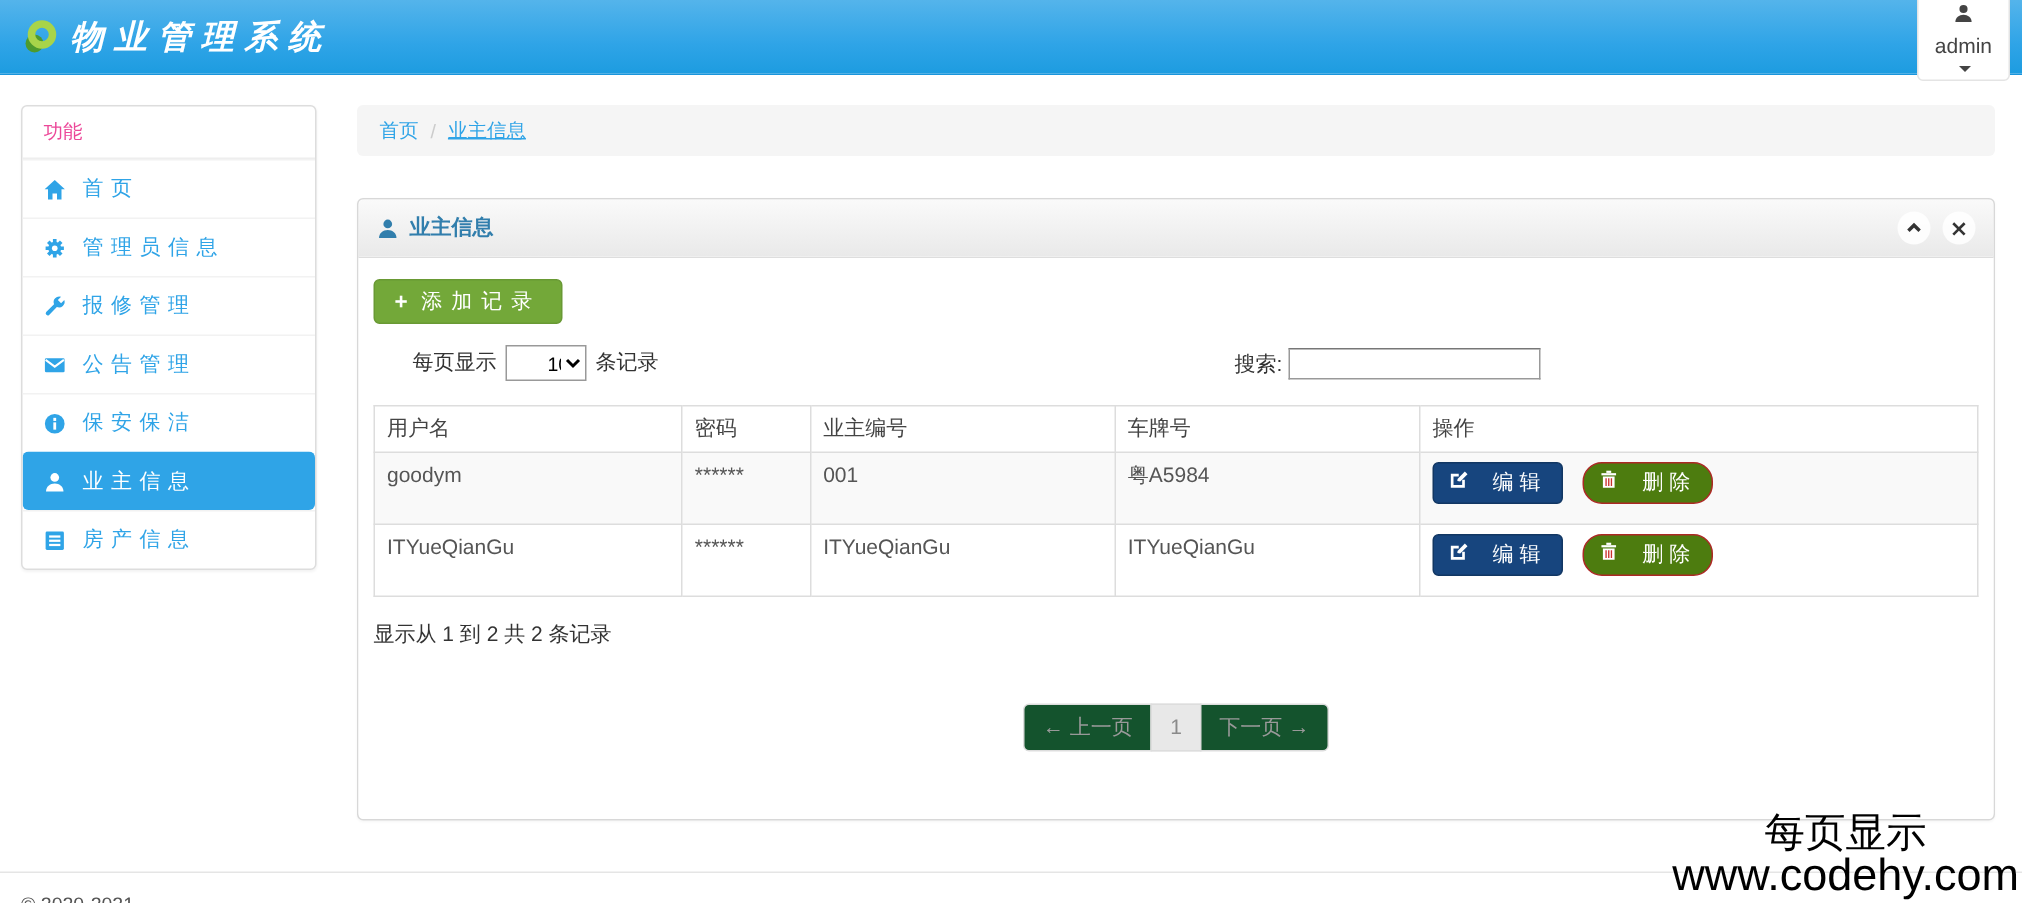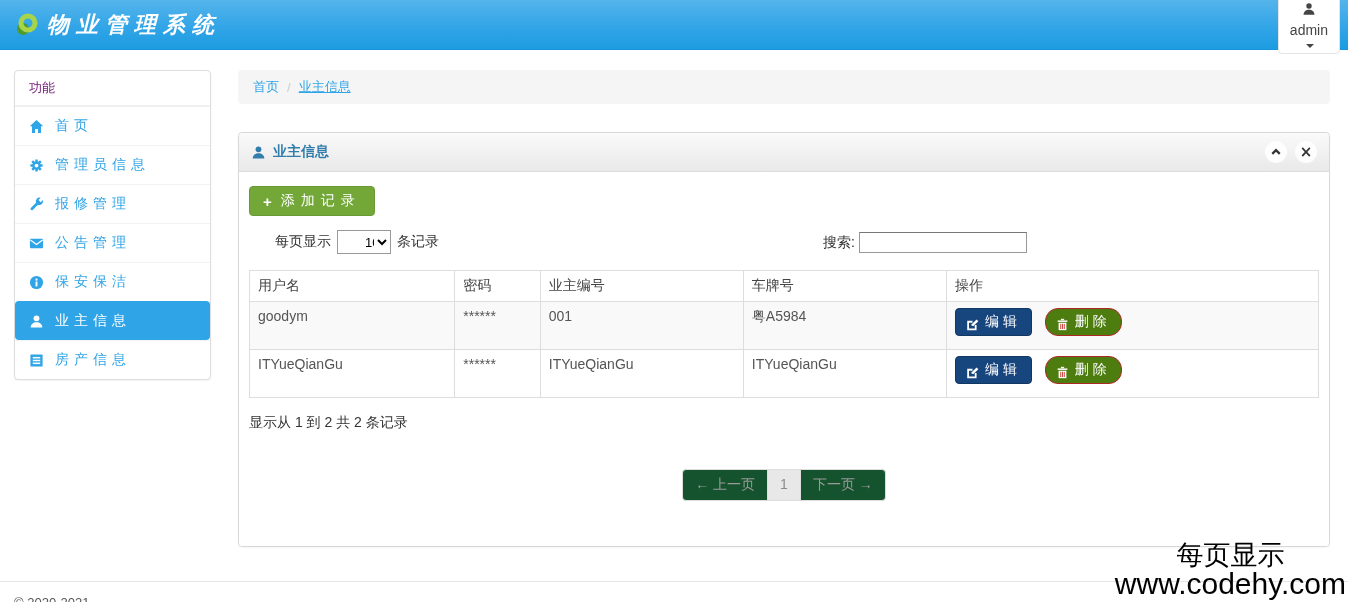--- a/index.html
+++ b/index.html
@@ -24,21 +24,21 @@
     padding: 5px 11px; display: flex; align-items: center; gap: 6px;
     color: #444; font-size: 14px; cursor: pointer; font-style: normal; letter-spacing: 0; flex-direction: column;
   }
   .caret { width: 0; height: 0; border-left: 4px solid transparent;
     border-right: 4px solid transparent; border-top: 4px solid #444; margin-left: 2px; }
   
   .main { display: flex; align-items: flex-start; padding: 20px 18px 0 14px; gap: 27px; }
   
   .sidebar { width: 197px; background: #fff; border: 1px solid #ddd; border-radius: 4px;
     box-shadow: 0 1px 2px rgba(0,0,0,.05); overflow: hidden; }
-  .sidebar-title { padding: 8px 14px; color: #701a75; font-size: 13px;
+  .sidebar-title { padding: 8px 14px; color: #ec4899; font-size: 13px;
     border-bottom: 1px solid #eee; }
   .side-item { display: flex; align-items: center; gap: 11px; padding: 10px 14px;
     color: #2fa4e7; letter-spacing: 5px; font-size: 14px; cursor: pointer;
     border-top: 1px solid #f2f2f2; }
   .side-item:first-of-type { border-top: none; }
   .side-item svg { flex: 0 0 auto; }
   .side-item.active { background: #2fa4e7; color: #fff; border-radius: 4px;
     border-top-color: transparent; }
   
   .content { flex: 1; min-width: 0; }
@@ -72,21 +72,21 @@
     align-items: center; gap: 4px; font-size: 14px; }
   .search-group input { width: 168px; height: 21px; border: 1px solid #999;
     border-top-color: #777; padding: 1px 5px; font-size: 13px; outline: none; }
   
   table.grid { width: 100%; border-collapse: collapse; font-size: 14px; }
   .grid th, .grid td { border: 1px solid #ddd; padding: 6px 8px; text-align: left;
     vertical-align: top; }
   .grid th { font-weight: normal; color: #444; height: 31px; }
   .grid td { height: 48px; color: #555; }
   .grid tbody tr.striped { background: #f9f9f9; }
-  .btn-edit, .btn-del { display: inline-flex; align-items: flex-end; gap: 6px;
+  .btn-edit, .btn-del { display: inline-flex; align-items: flex-start; gap: 16px;
     color: #fff; border-radius: 4px; padding: 4px 10px; font-size: 14px;
     letter-spacing: 4px; cursor: pointer; border: 1px solid transparent; }
   .btn-edit { background: #17457e; border-color: #123763; margin-right: 9px; }
   .btn-del  { background: #4d7c0f; border-color: #ac2925; border-radius: 13px; }
   
   .summary { margin: 16px 0 0; font-size: 14px; color: #333; }
   .pagination-wrap { display: flex; justify-content: center; margin-top: 37px; }
   .pagination { display: inline-flex; }
   .page-item { border: 1px solid #ddd; background: #14532d; color: #999;
     padding: 6px 12px; font-size: 14px; margin-left: -1px; cursor: pointer; }

